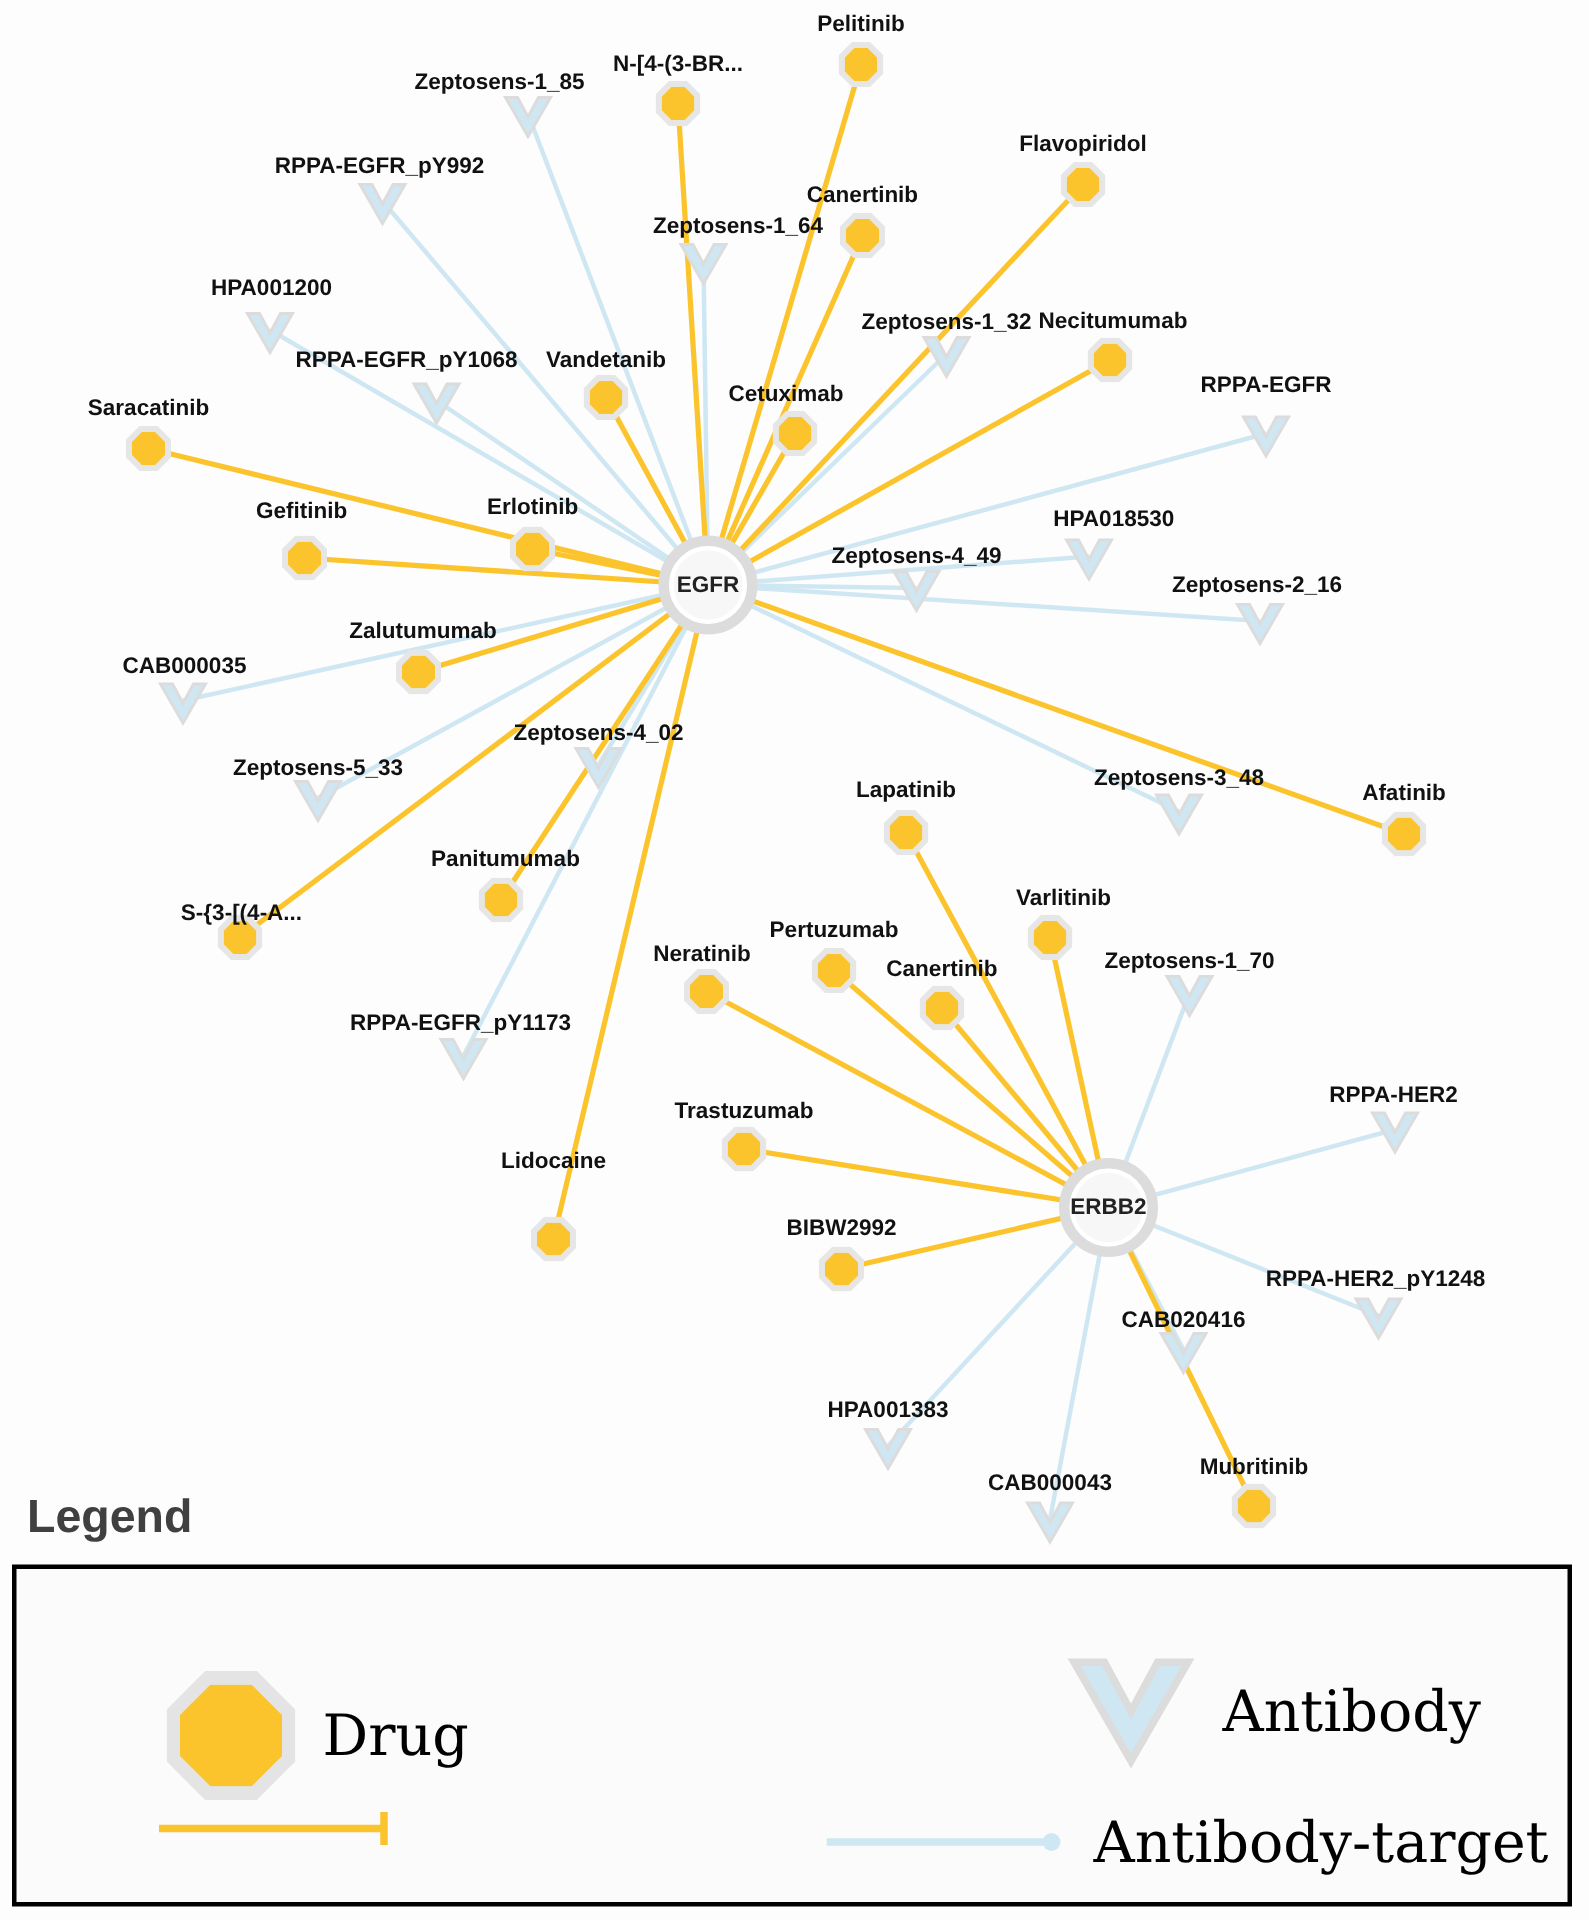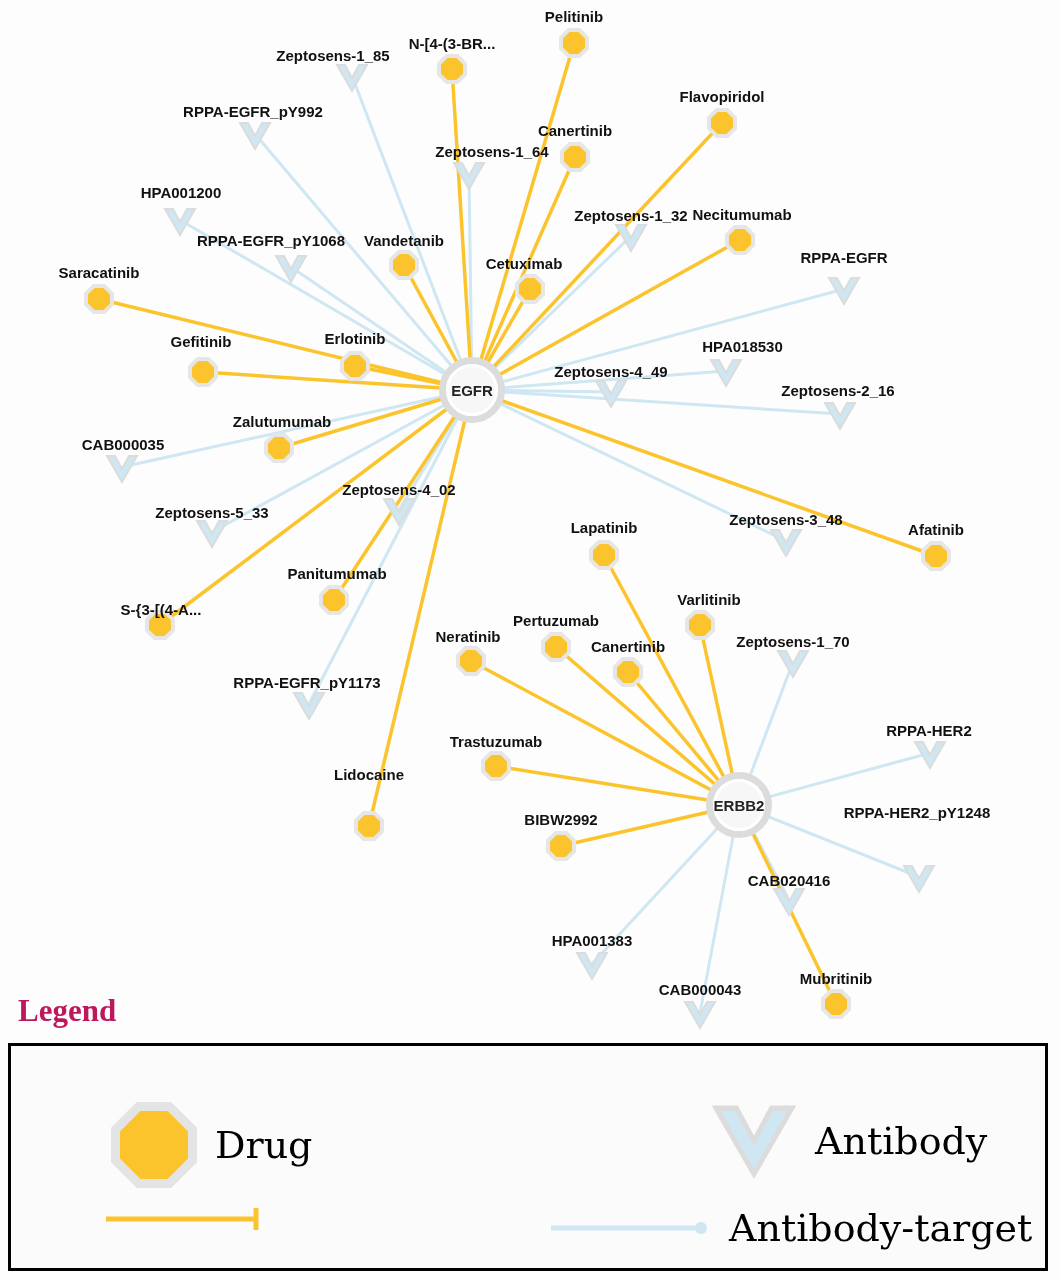--- a/index.html
+++ b/index.html
@@ -22,21 +22,21 @@
         border:3px solid #fff;box-sizing:border-box;}
   
   .ab{width:34px;height:34px;}
   
   .lbl{position:absolute;font-weight:bold;font-size:15px;color:#111;
        white-space:nowrap;transform:translate(-50%,-50%);}
   .gene-lbl{position:absolute;font-weight:bold;font-size:15px;color:#222;
        white-space:nowrap;transform:translate(-50%,-50%);}
   
   #legend-title{position:absolute;left:18px;top:993px;font-size:31px;
-       font-family:Liberation Serif, serif;font-weight:bold;color:#be185d;}
+       font-family:Liberation Sans, sans-serif;font-weight:bold;color:#404040;}
   #legend-box{position:absolute;left:8px;top:1043px;width:1040px;height:228px;
        border:3px solid #000;background:#fbfbfb;box-sizing:border-box;}
   .lg-row1{position:absolute;left:0;top:52px;width:100%;height:90px;}
   .lg-item{position:absolute;display:flex;align-items:center;gap:18px;}
   .lg-text{font-family:"DejaVu Serif",serif;font-size:38px;color:#000;}
   .lg-drug{width:86px;height:86px;position:relative;}
   .lg-drug .halo{position:absolute;left:0;top:0;width:86px;height:86px;background:#e4e4e4;
     clip-path:polygon(30% 0%,70% 0%,100% 30%,100% 70%,70% 100%,30% 100%,0% 70%,0% 30%);}
   .lg-drug .core{position:absolute;left:9px;top:9px;width:68px;height:68px;background:#fcc42c;
     clip-path:polygon(30% 0%,70% 0%,100% 30%,100% 70%,70% 100%,30% 100%,0% 70%,0% 30%);}
@@ -311,21 +311,21 @@
         <svg width="34" height="34" viewBox="0 0 34 34">
           <path d="M2 4 L17 30 L32 4 L24 4 L17 17 L10 4 Z" fill="#cfe7f2" stroke="#dcdcdc" stroke-width="2"></path>
         </svg>
       </div>
       <div class="lbl" style="left: 929px; top: 730px;">RPPA-HER2</div>
       <div class="node ab" style="left: 919px; top: 879px;">
         <svg width="34" height="34" viewBox="0 0 34 34">
           <path d="M2 4 L17 30 L32 4 L24 4 L17 17 L10 4 Z" fill="#cfe7f2" stroke="#dcdcdc" stroke-width="2"></path>
         </svg>
       </div>
-      <div class="lbl" style="left: 917px; top: 812px;">RPPA-HER2_pY1248</div>
+      <div class="lbl" style="left: 917px; top: 853px;">RPPA-HER2_pY1248</div>
       <div class="node ab" style="left: 789px; top: 902px;">
         <svg width="34" height="34" viewBox="0 0 34 34">
           <path d="M2 4 L17 30 L32 4 L24 4 L17 17 L10 4 Z" fill="#cfe7f2" stroke="#dcdcdc" stroke-width="2"></path>
         </svg>
       </div>
       <div class="lbl" style="left: 789px; top: 880px;">CAB020416</div>
       <div class="node ab" style="left: 592px; top: 966px;">
         <svg width="34" height="34" viewBox="0 0 34 34">
           <path d="M2 4 L17 30 L32 4 L24 4 L17 17 L10 4 Z" fill="#cfe7f2" stroke="#dcdcdc" stroke-width="2"></path>
         </svg>
@@ -345,21 +345,21 @@
         <div class="inner"></div>
       </div>
       <div class="gene-lbl" style="left: 739px; top: 805px;">ERBB2</div>
     </div>
 </div>
 
 <div id="legend-title">Legend</div>
 
 <div id="legend-box">
   <div class="lg-row1">
-    <div class="lg-item" style="left:100px;top:4px;">
+    <div class="lg-item" style="left:100px;top:16px;">
       <div class="lg-drug">
         <div class="halo"></div>
           <div class="core"></div>
       </div>
       <span class="lg-text">Drug</span>
     </div>
     <div class="lg-item" style="left:700px;top:0;justify-content:flex-end;">
       <div class="lg-ab">
         <svg width="86" height="86" viewBox="0 0 34 34">
           <path d="M2 4 L17 30 L32 4 L24 4 L17 17 L10 4 Z" fill="#cfe7f2" stroke="#dcdcdc" stroke-width="2"></path>

